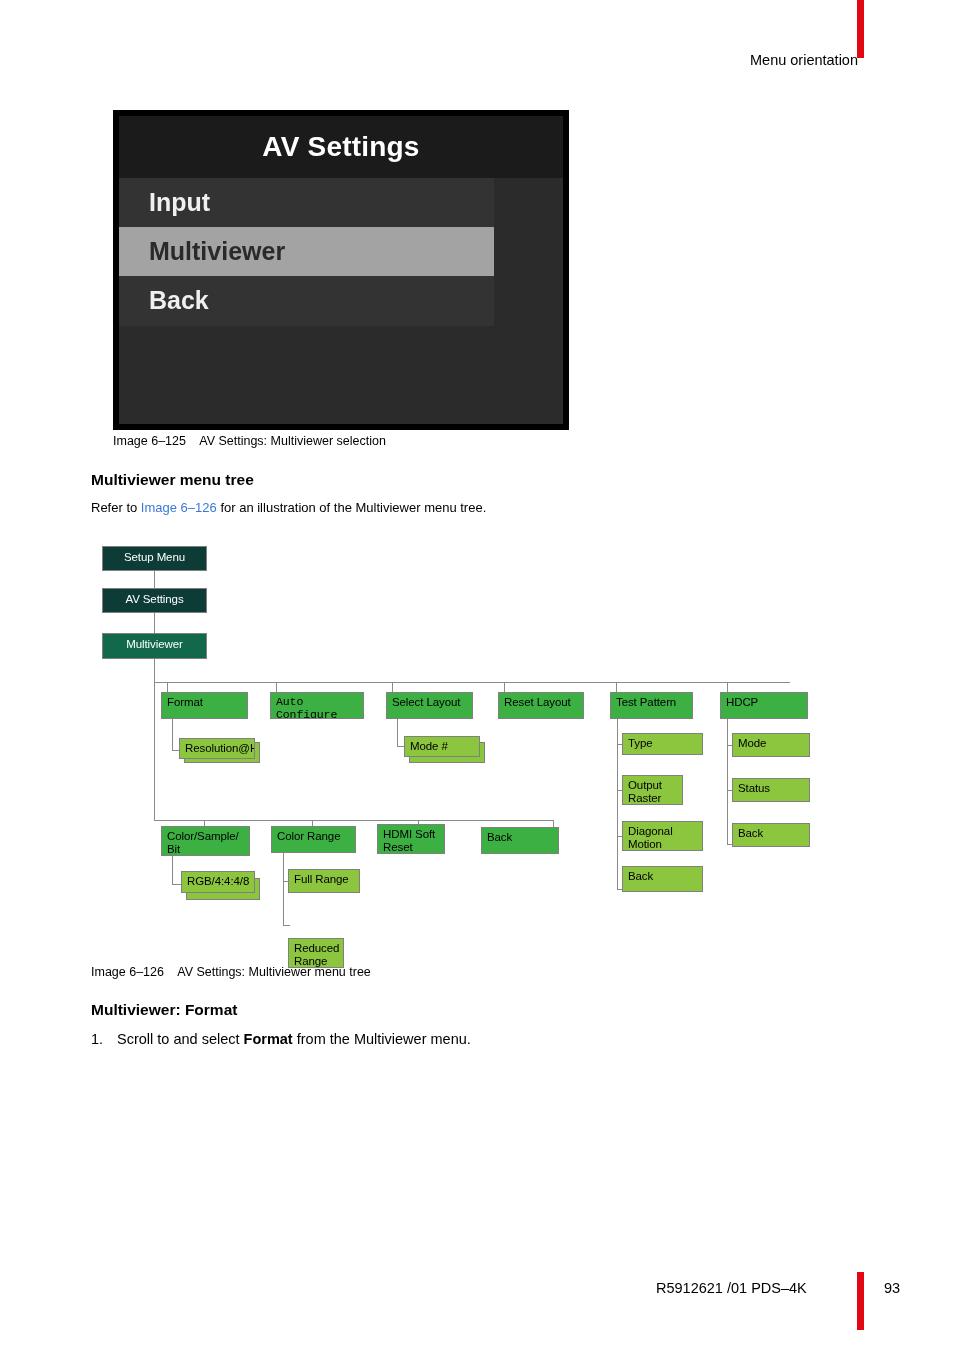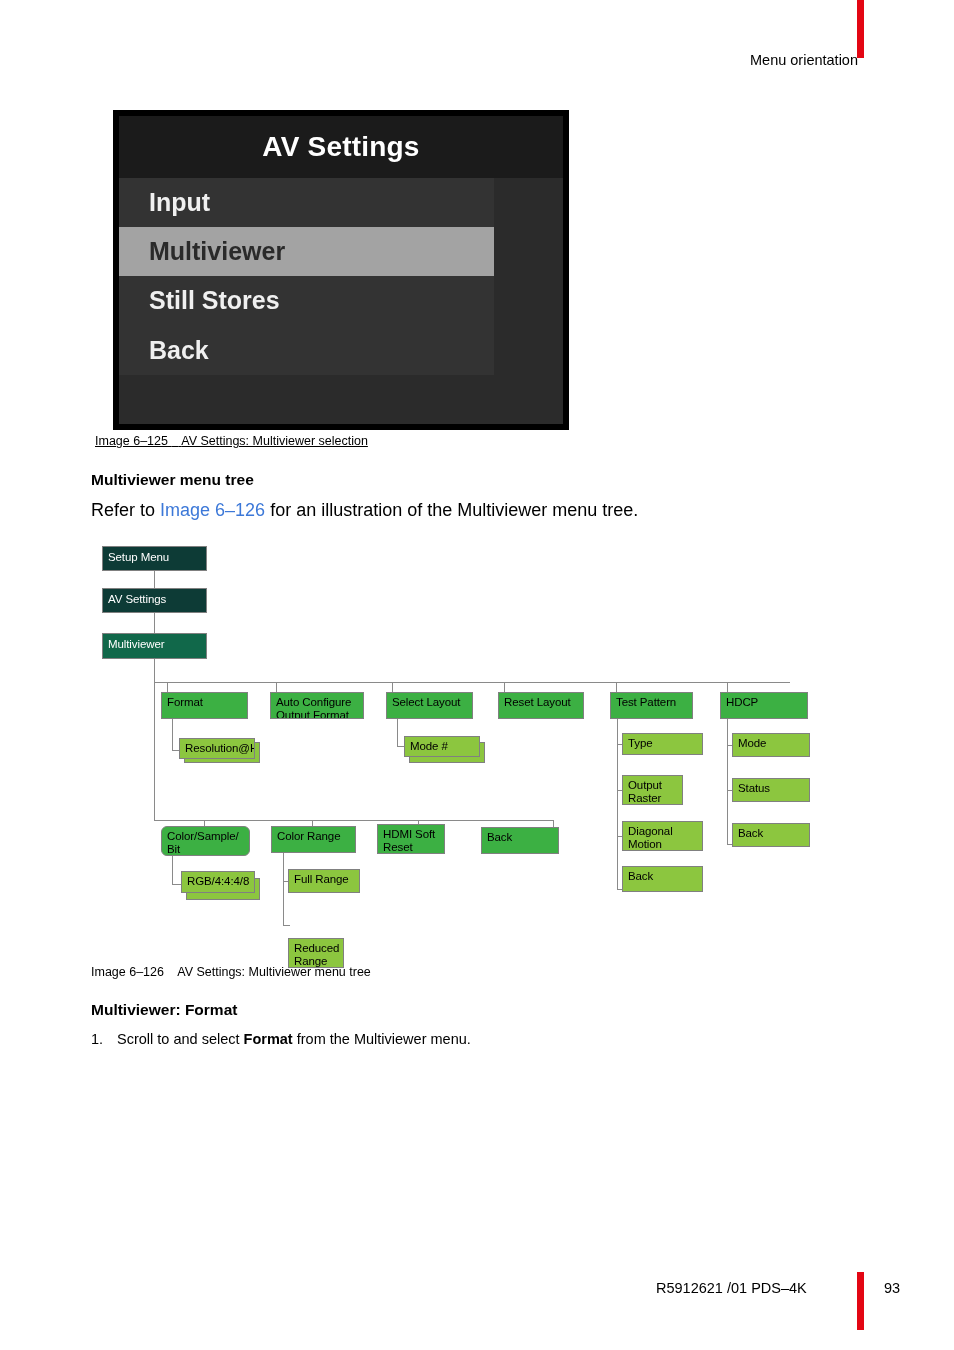--- a/index.html
+++ b/index.html
@@ -130,21 +130,21 @@
   
   .section-head {
     position: absolute;
     font-size: 15.5px;
     font-weight: bold;
     color: #000;
     white-space: nowrap;
   }
   .body-para {
     position: absolute;
-    font-size: 18px;
+    font-size: 13px;
     color: #000;
     white-space: nowrap;
   }
   .xref {
     color: #3c78d8;
   }
   .ol-item {
     position: absolute;
     font-size: 14.5px;
     color: #000;
@@ -172,20 +172,21 @@
     font-size: 11.5px;
     line-height: 12.6px;
     padding: 3px 5px 0 5px;
     color: #000000;
     overflow: hidden;
     letter-spacing: -0.1px;
   }
   .node.dark {
     background: #0d3b36;
     color: #ffffff;
+    text-align: center;
     padding-top: 4px;
   }
   .node.mid {
     background: #3cb043;
     color: #000000;
   }
   .node.light {
     background: #8cc63f;
     color: #000000;
   }
@@ -207,27 +208,26 @@
   <div class="header-rule"></div>
   <div class="header-title">Menu orientation</div>
 </div>
 
 <div class="osd">
   <div class="osd-inner">
     <div class="osd-title">AV Settings</div>
     <div class="osd-list">
       <div class="osd-item">Input</div>
       <div class="osd-item selected">Multiviewer</div>
-      <div class="osd-item">Still Stores</div>
       <div class="osd-item">Back</div>
     </div>
   </div>
 </div>
 
-<div class="fig-caption" style="left:95px; top:434px;text-decoration:underline;">
+<div class="fig-caption" style="left:113px; top:434px;">
   <span class="cap-num">Image 6–125</span>
   <span>&nbsp;&nbsp;</span>
   <span class="cap-txt">AV Settings: Multiviewer selection</span>
 </div>
 
 <div class="section-head" style="left:91px; top:471px;">Multiviewer menu tree</div>
 
 <div class="body-para" style="left:91px; top:500px;">
   <span>Refer to </span><span class="xref">Image 6–126</span><span> for an illustration of the Multiviewer menu tree.</span>
 </div>
@@ -250,21 +250,21 @@
   <div class="wire v" style="left:504px; top:682px; height:11px;"></div>
   <div class="wire v" style="left:616px; top:682px; height:11px;"></div>
   <div class="wire v" style="left:727px; top:682px; height:11px;"></div>
 
   <div class="node mid" style="left:161px; top:692px; width:87px; height:27px;">Format</div>
   <div class="wire v" style="left:172px; top:719px; height:31px;"></div>
   <div class="wire h" style="left:172px; top:750px; width:8px;"></div>
   <div class="node light stack-shadow" style="left:184px; top:742px; width:76px; height:21px;"></div>
   <div class="node light" style="left:179px; top:738px; width:76px; height:21px;">Resolution@Hz</div>
 
-  <div class="node mid" style="left:270px; top:692px; width:94px; height:27px;">
+  <div class="node mid" style="left:270px; top:692px; width:94px; height:27px;font-family:Liberation Mono, monospace;">
     <div>Auto Configure</div>
     <div>Output Format</div>
   </div>
 
   <div class="node mid" style="left:386px; top:692px; width:87px; height:27px;">Select Layout</div>
   <div class="wire v" style="left:397px; top:719px; height:27px;"></div>
   <div class="wire h" style="left:397px; top:746px; width:8px;"></div>
   <div class="node light stack-shadow" style="left:409px; top:742px; width:76px; height:21px;"></div>
   <div class="node light" style="left:404px; top:736px; width:76px; height:21px;">Mode #</div>
 
@@ -295,21 +295,21 @@
   <div class="node light" style="left:732px; top:778px; width:78px; height:24px;">Status</div>
   <div class="wire h" style="left:727px; top:844px; width:7px;"></div>
   <div class="node light" style="left:732px; top:823px; width:78px; height:24px;">Back</div>
 
   <div class="wire h" style="left:154px; top:820px; width:400px;"></div>
   <div class="wire v" style="left:204px; top:820px; height:12px;"></div>
   <div class="wire v" style="left:312px; top:820px; height:12px;"></div>
   <div class="wire v" style="left:418px; top:820px; height:12px;"></div>
   <div class="wire v" style="left:553px; top:820px; height:12px;"></div>
 
-  <div class="node mid" style="left:161px; top:826px; width:89px; height:30px;border-radius:6px;">
+  <div class="node mid" style="left:161px; top:826px; width:89px; height:30px;">
     <div>Color/Sample/</div>
     <div>Bit</div>
   </div>
   <div class="wire v" style="left:172px; top:856px; height:28px;"></div>
   <div class="wire h" style="left:172px; top:884px; width:9px;"></div>
   <div class="node light stack-shadow" style="left:186px; top:878px; width:74px; height:22px;"></div>
   <div class="node light" style="left:181px; top:871px; width:74px; height:22px;">RGB/4:4:4/8</div>
 
   <div class="node mid" style="left:271px; top:826px; width:85px; height:27px;">Color Range</div>
   <div class="wire v" style="left:283px; top:853px; height:72px;"></div>

